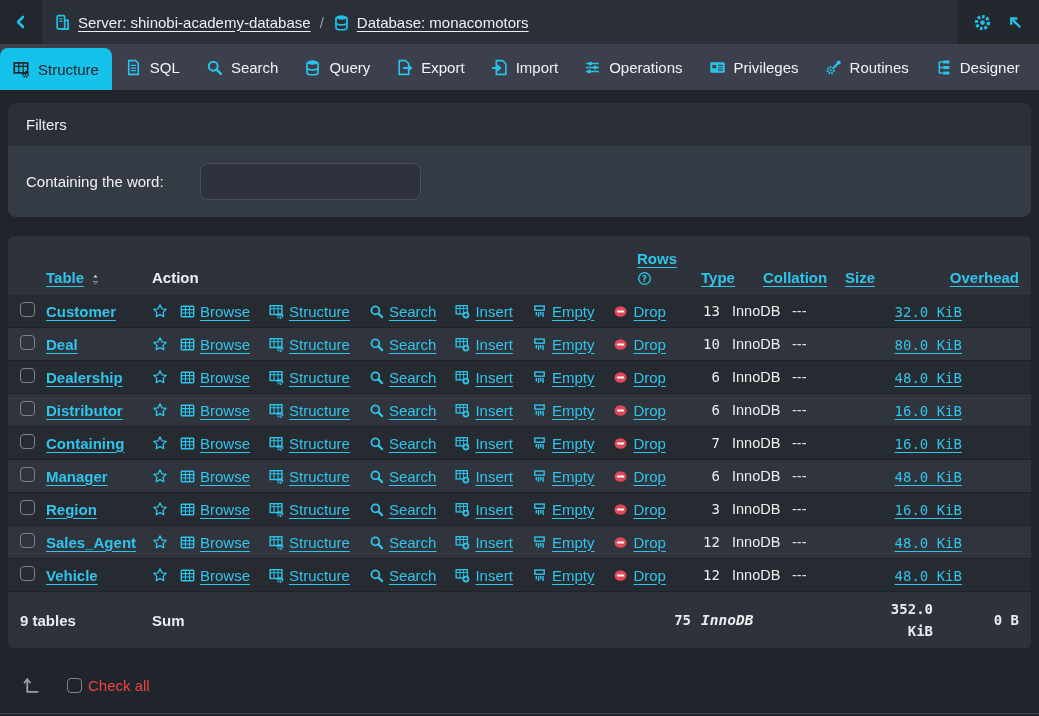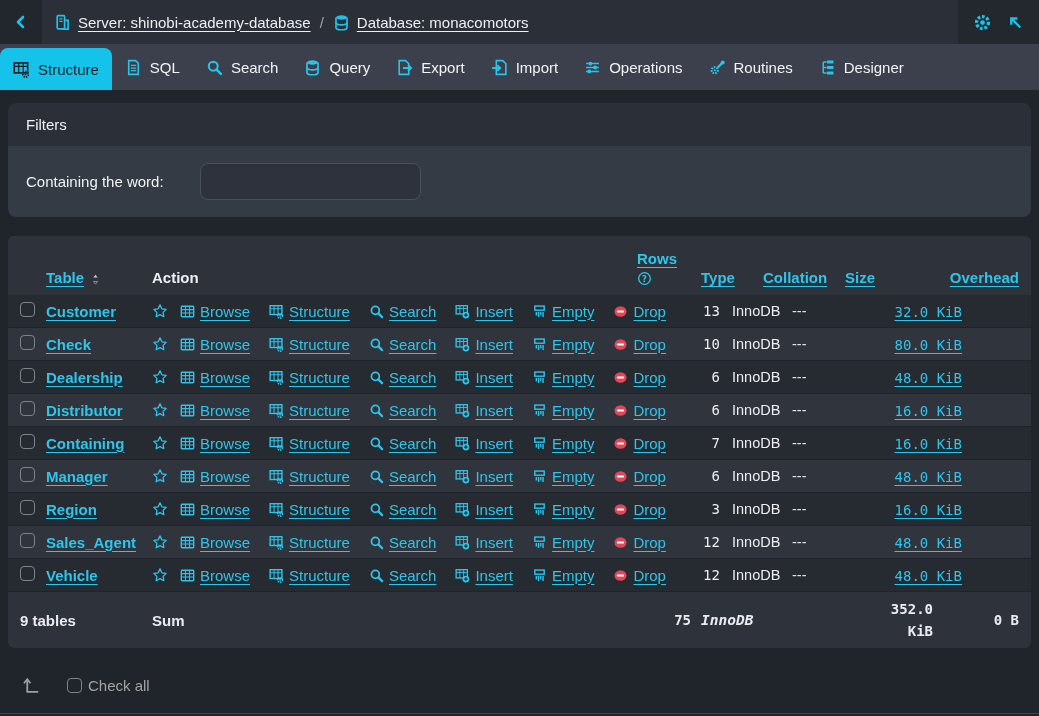--- a/index.html
+++ b/index.html
@@ -67,21 +67,21 @@
   .sum-rows { grid-column:5; font-family:"DejaVu Sans Mono",monospace; font-size:14px; text-align:right; }
   .sum-type { grid-column:7; font-family:"DejaVu Sans Mono",monospace; font-style:italic; font-size:14.5px; }
   .sum-size { grid-column:9; display:flex; justify-content:flex-end; }
   .sum-size span { display:inline-block; width:62px; text-align:right; font-family:"DejaVu Sans Mono",monospace; font-size:14px; line-height:1.6; }
   .sum-over { grid-column:10; text-align:right; font-family:"DejaVu Sans Mono",monospace; font-size:14px; }
 
   
   .footrow { margin:18px 8px 0 8px; display:flex; align-items:center; height:38px; }
   .checkall-arrow { color:#9aa0a8; margin-left:14px; }
   .checkall { display:flex; align-items:center; gap:6px; margin-left:25px; cursor:pointer; }
-  .checkall span { color:#a3a3a3; font-size:15px; }
+  .checkall span { color:#ef4444; font-size:15px; }
   .selectbox { margin-left:57px; width:207px; height:36px; background:#343944; border-radius:8px; display:flex; align-items:center; justify-content:space-between; padding:0 14px; font-size:15px; color:#eff1f3; cursor:pointer; }
   .selectbox svg { color:#dfe2e6; }
   .bottom-divider { position:absolute; left:0; right:0; bottom:2px; border-top:1px solid #3f4450; }
 </style>
 </head>
 <body>
 
 <svg width="0" height="0" style="position:absolute" aria-hidden="true">
   <defs>
     <symbol id="sym-chevron-left" viewBox="0 0 16 16">
@@ -271,20 +271,26 @@
     <span class="tab-label">Import</span>
   </div>
 
   <div class="tab">
     <svg width="17" height="17">
         <use href="#sym-operations"></use>
       </svg>
     <span class="tab-label">Operations</span>
   </div>
 
+  <div class="tab">
+    <svg width="17" height="17">
+        <use href="#sym-privileges"></use>
+      </svg>
+    <span class="tab-label">Privileges</span>
+  </div>
 
   <div class="tab">
     <svg width="17" height="17">
         <use href="#sym-routines"></use>
       </svg>
     <span class="tab-label">Routines</span>
   </div>
 
   <div class="tab">
     <svg width="17" height="17">
@@ -379,21 +385,21 @@
     <div class="c-rows">13</div>
     <div></div>
     <div class="c-type">InnoDB</div>
     <div class="c-coll">---</div>
     <div class="c-size"><a>32.0 KiB</a></div>
     <div class="c-over">-</div>
   </div>
 
   <div class="tgrid trow alt">
     <div><input type="checkbox" class="rowcheck" style=""></div>
-    <div class="tname"><a>Check</a></div>
+    <div class="tname"><a>Deal</a></div>
     <div class="star">
           <svg width="16" height="16">
             <use href="#sym-star"></use>
           </svg>
         </div>
     <div class="actions">
   <a class="action-link">
     <svg width="15" height="15">
               <use href="#sym-browse"></use>
             </svg>

